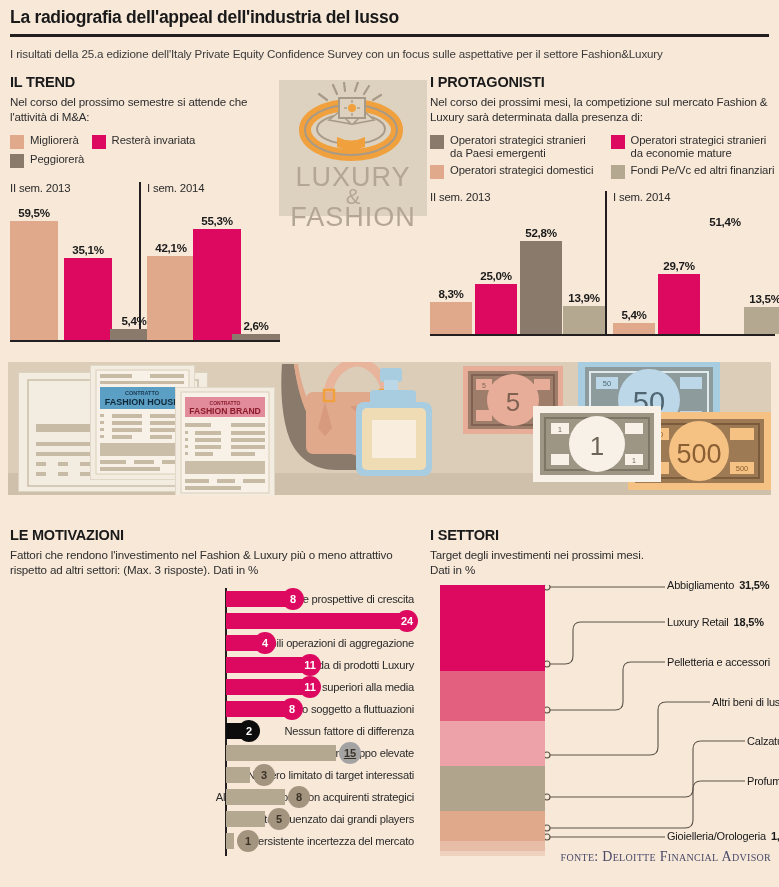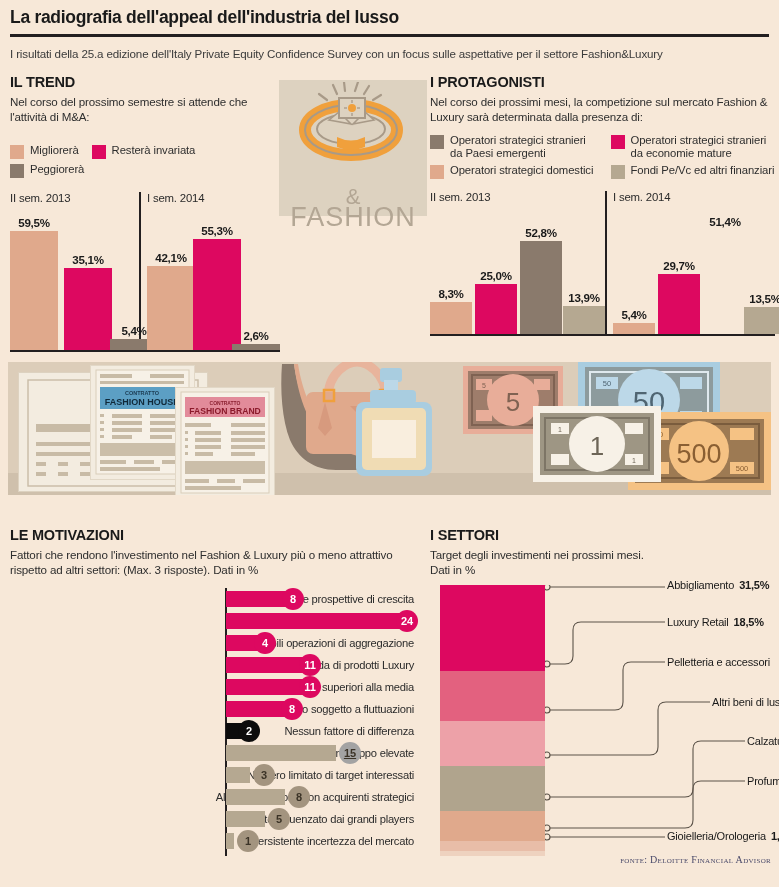--- a/index.html
+++ b/index.html
@@ -26,21 +26,21 @@
 
   
   .sec-title { font-size: 14.5px; font-weight: bold; letter-spacing: -0.2px; color: #1a1a1a; }
   .sec-sub { font-size: 11.6px; color: #2e2e2e; line-height: 1.32; letter-spacing: -0.15px; margin-top: 4px;}
 
   
   .panel-trend { position: absolute; left: 10px; top: 74px; width: 270px; }
   .panel-prot  { position: absolute; left: 430px; top: 74px; width: 345px; }
 
   
-  .legend { display: flex; flex-wrap: wrap; margin-top: 19px; align-items: flex-end; }
+  .legend { display: flex; flex-wrap: wrap; margin-top: 9px; align-items: flex-end; }
   .lg-item { display: flex; align-items: flex-start; margin-right: 13px; margin-bottom: 4px; }
   .sw { width: 14px; height: 14px; flex: 0 0 14px; margin-right: 6px; margin-top: 1px; }
   .lg-lbl { font-size: 11.3px; color: #2e2e2e; line-height: 1.22; letter-spacing: -0.1px; }
 
   .legend-grid { display:grid; grid-template-columns: 1fr 1fr; gap: 3px 16px; margin-top: 9px; }
   .legend-grid .lg-item { margin-right: 0; margin-bottom: 0; }
 
   
   .colchart { position: relative; margin-top: 10px; }
   .grp-label { font-size: 11.4px; color: #2b2b2b; letter-spacing: -0.2px; }
@@ -91,21 +91,21 @@
   
   .stack { position: absolute; left: 10px; top: 58px; width: 105px; }
   .seg { width: 100%; }
   .legend-lines { position: absolute; left: 115px; top: 58px; right: 0; height: 270px; }
   .ll-text {
     position: absolute; font-size: 11px; color: #1a1a1a; white-space: nowrap; letter-spacing: -0.2px;
   }
   .ll-text b { font-weight: normal; }
   .ll-val { font-weight: bold; margin-left: 5px; }
   .fonte {
-    position: absolute; right: 8px; bottom: 22px; font-size: 10px;
+    position: absolute; right: 8px; bottom: 22px; font-size: 14px;
     color: #4a4a6a; font-variant: small-caps; letter-spacing: 0.3px;
     font-family: "Liberation Serif", serif;
   }
 </style>
 </head>
 <body>
 
 <div class="page">
 
   <div class="header">
@@ -249,20 +249,21 @@
       <rect x="60" y="16" width="26" height="20" fill="#ddd2c0" stroke="#a89a88" stroke-width="2"></rect>
       <circle cx="73" cy="26" r="4" fill="#f0a03c"></circle>
       <g stroke="#a89a88" stroke-width="1.3">
         <line x1="73" y1="18" x2="73" y2="21"></line>
           <line x1="73" y1="31" x2="73" y2="34"></line>
         <line x1="65" y1="26" x2="68" y2="26"></line>
           <line x1="78" y1="26" x2="81" y2="26"></line>
       </g>
       <path d="M58 55 q14 7 28 0 l0 10 q-14 6 -28 0 z" fill="#f0a03c"></path>
     </svg>
+    <div class="lux-word" style="top:82px; font-size:27px; letter-spacing:1px;">LUXURY</div>
     <div class="lux-word" style="top:104px; font-size:22px;">&amp;</div>
     <div class="lux-word" style="top:122px; font-size:27px; letter-spacing:1px;">FASHION</div>
   </div>
 
   <div class="illus">
     <div class="illus-band-bottom"></div>
 
     <svg width="190" height="120" viewBox="0 0 190 120" style="position:absolute;left:10px;top:10px;">
       <rect x="0" y="0" width="190" height="120" fill="#f3ece0" stroke="#ddd2c0" stroke-width="2"></rect>
       <rect x="10" y="8" width="170" height="106" fill="none" stroke="#c8bba6" stroke-width="1.4"></rect>

